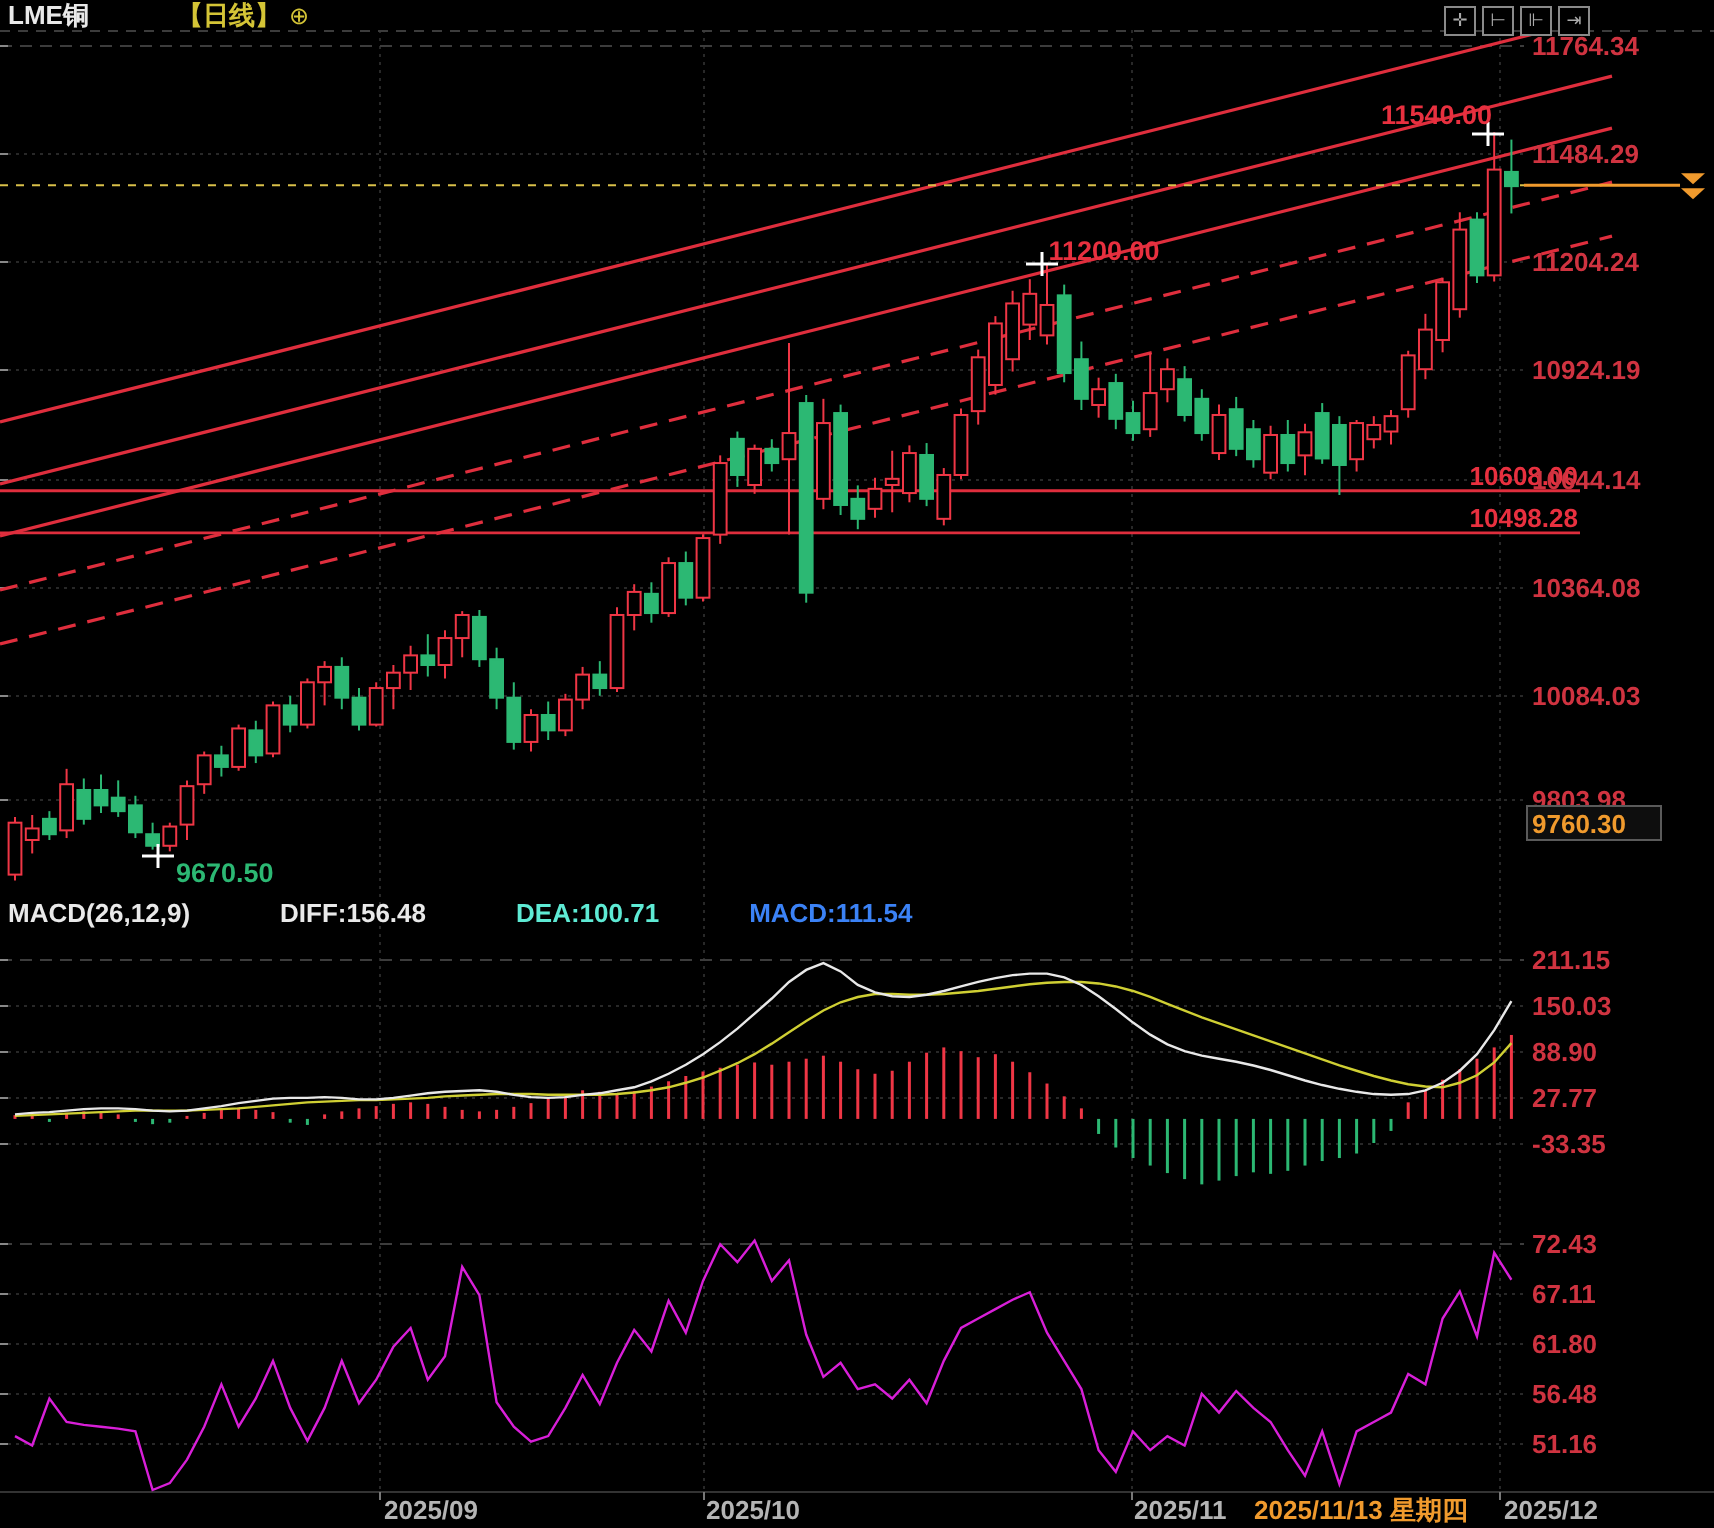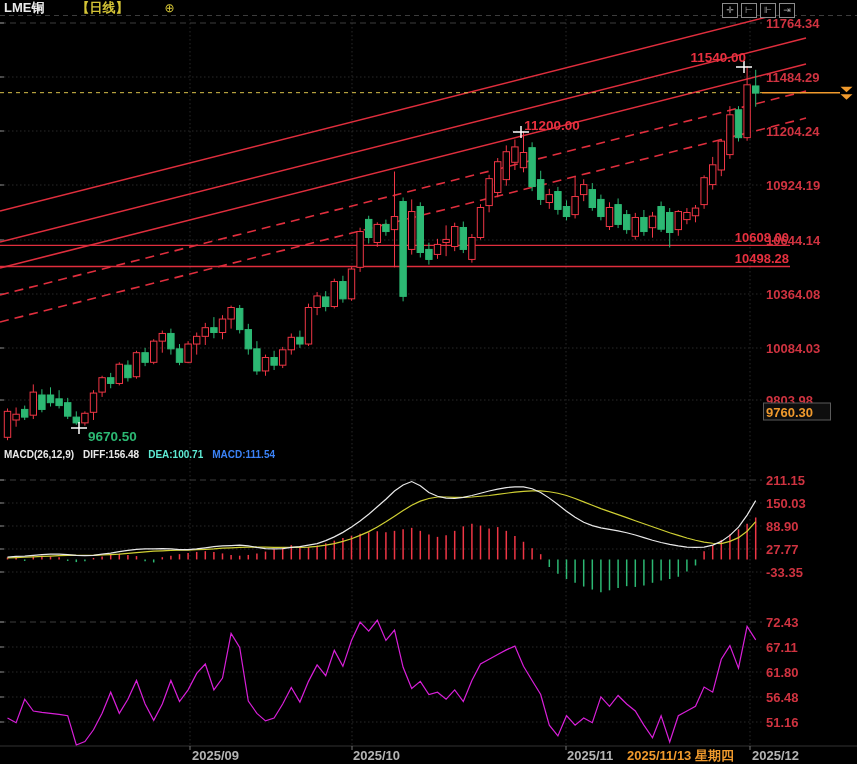--- a/index.html
+++ b/index.html
@@ -1,27 +1,27 @@
 <!DOCTYPE html>
 <html><head>
 <meta charset="utf-8">
 <style>
   html,body{margin:0;padding:0;background:#000;}
   .app{position:relative;width:857px;height:764px;background:#000;overflow:hidden;
        font-family:"Liberation Sans",sans-serif;}
   svg{position:absolute;left:0;top:0;}
-  .header{position:absolute;left:4px;top:0;height:16px;display:flex;align-items:center;z-index:5;gap:32px;}
+  .header{position:absolute;left:4px;top:0;height:16px;display:flex;align-items:center;z-index:5;}
   .title-main{color:#e9e9e9;font-size:13px;font-weight:700;}
-  .title-period{color:#d4c436;font-size:13px;font-weight:700;}
+  .title-period{color:#d4c436;font-size:13px;font-weight:700;padding-left:44px;}
   .plus-icon{color:#d4c436;font-size:12px;margin-left:4px;}
   .toolbar{position:absolute;left:722px;top:3px;display:flex;gap:3px;z-index:5;}
   .tool-btn{width:14px;height:13px;border:1px solid #8a8a8a;display:flex;align-items:center;
             justify-content:center;color:#aaa;font-size:9px;line-height:9px;background:#000;cursor:pointer;}
-  .ind-row{position:absolute;left:4px;height:15px;display:flex;z-index:5;
-           font-size:10px;font-weight:700;white-space:nowrap;}
+  .ind-row{position:absolute;left:4px;height:15px;display:flex;align-items:center;z-index:5;
+           font-size:13px;font-weight:700;white-space:nowrap;gap:36px;}
   .ind-row span{margin-right:9px;}
   .w{color:#e9e9e9}.y{color:#5eead4}.m{color:#3b82f6}
   .watermark{position:absolute;right:12px;bottom:13px;font-size:42px;color:#d9d9d9;
              letter-spacing:1px;font-weight:400;z-index:4;}
 </style>
 </head>
 <body>
 
 <div class="app">
   <svg id="chart" width="857" height="764">

